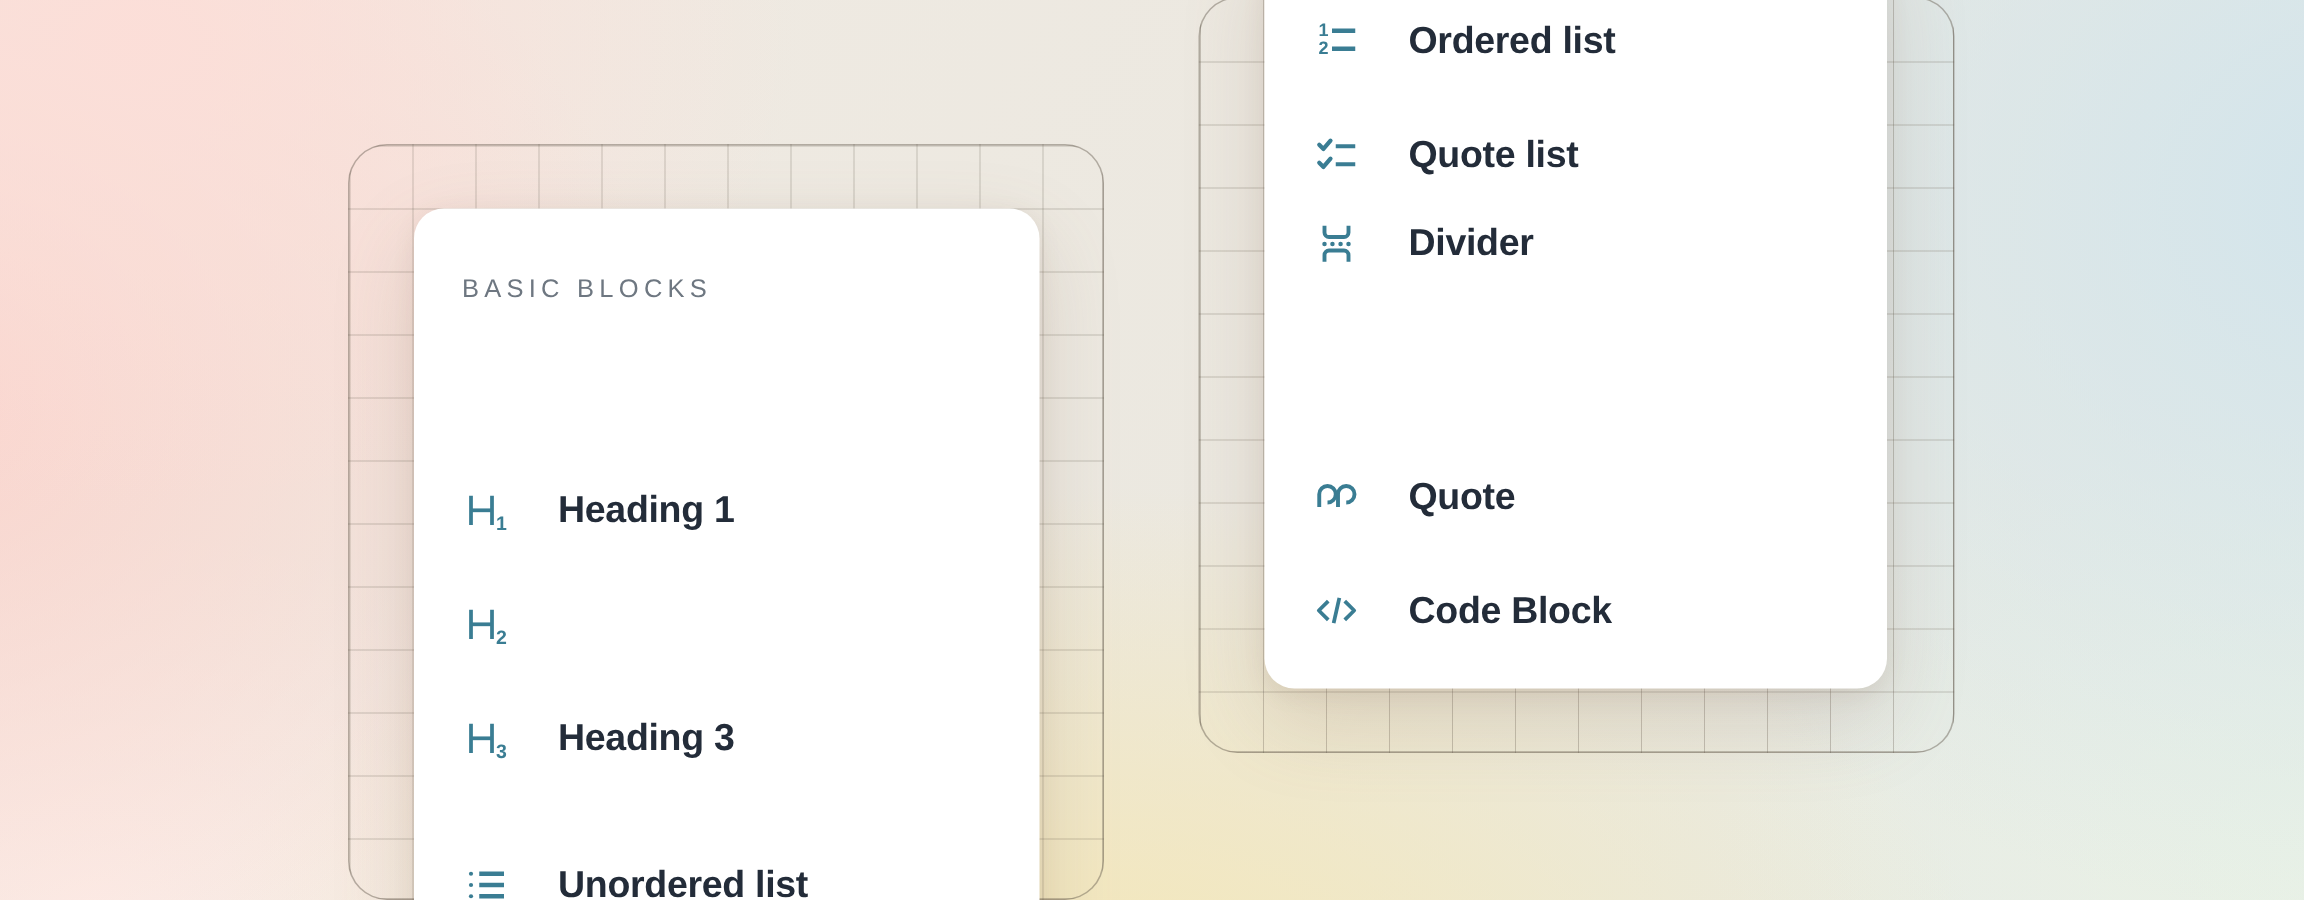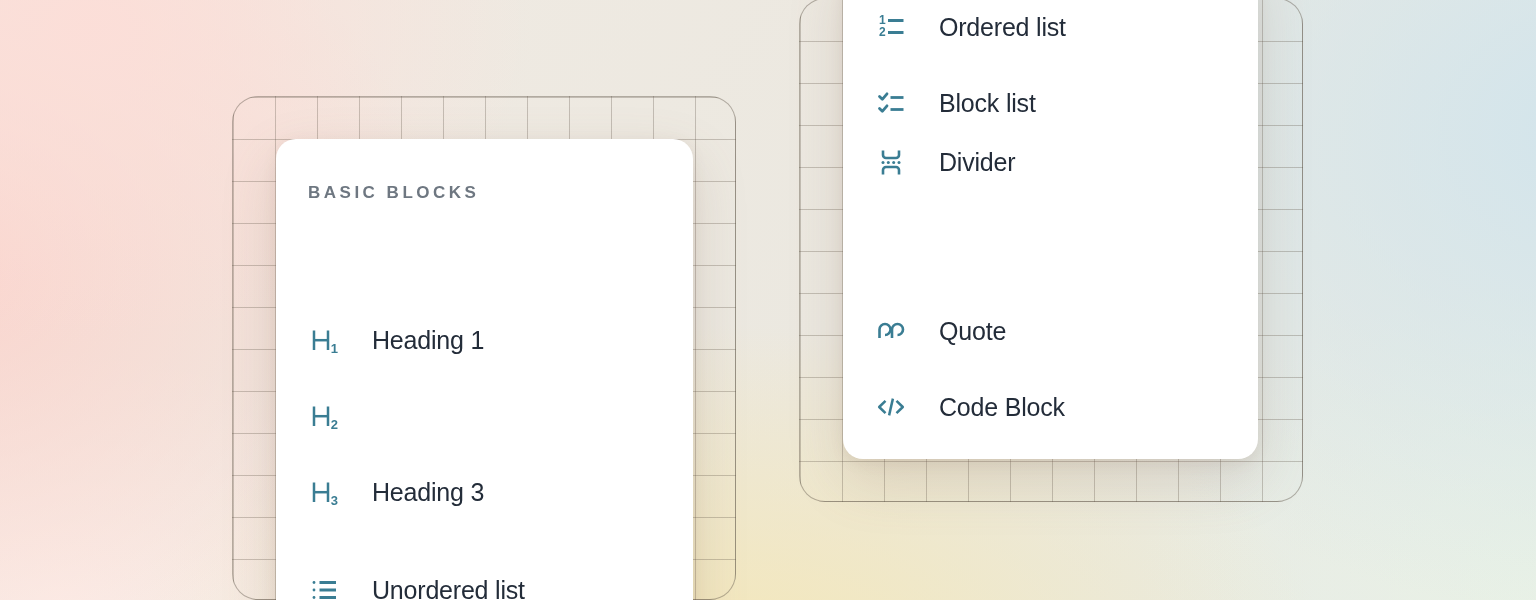--- a/index.html
+++ b/index.html
@@ -34,33 +34,33 @@
   .panel{
     position:absolute;
     background:#fff;
     border-radius:20px;
     box-shadow:0 22px 55px rgba(135,105,85,.20), 0 4px 14px rgba(135,105,85,.10);
   }
   .panel.left{left:276px;top:139px;width:417px;height:530px;}
   .panel.right{left:843px;top:-44px;width:415px;height:503px;}
   .section-label{
     position:absolute;left:32px;top:44px;
-    font-size:17px;font-weight:700;letter-spacing:3.5px;
+    font-size:17px;font-weight:400;letter-spacing:3.5px;
     color:#6e7781;
   }
   .menu-item{
     position:absolute;left:0;width:100%;height:32px;
     cursor:pointer;
   }
   .menu-item .icon{
     position:absolute;left:32px;top:0;width:32px;height:32px;display:block;
   }
   .menu-item .label{
     position:absolute;left:96px;top:0;height:32px;line-height:32px;
-    font-size:25px;font-weight:400;letter-spacing:-0.2px;
+    font-size:25px;font-weight:700;letter-spacing:-0.2px;
     color:#232c39;white-space:nowrap;
   }
   svg{display:block;}
 </style>
 </head>
 <body>
 
 <div class="stage">
 
   <div class="grid-rect left"></div>
@@ -136,21 +136,21 @@
 
     <div class="menu-item" style="top:131px">
       <span class="icon">
         <svg width="32" height="32" viewBox="0 0 32 32" fill="none" stroke="#3a7d93" stroke-width="2.8">
           <path d="M4.5 9.5 l2.8 2.8 L12 6.8" stroke-linecap="round" stroke-linejoin="round"></path>
           <path d="M15.5 10.5 H28.5"></path>
           <path d="M4.5 21.5 l2.8 2.8 L12 18.8" stroke-linecap="round" stroke-linejoin="round"></path>
           <path d="M15.5 22.5 H28.5"></path>
         </svg>
       </span>
-      <span class="label">Block list</span>
+      <span class="label">Quote list</span>
     </div>
 
     <div class="menu-item" style="top:190px">
       <span class="icon">
         <svg width="32" height="32" viewBox="0 0 32 32" fill="none" stroke="#3a7d93" stroke-width="2.6">
           <path d="M8 4.5 v4.5 a3 3 0 0 0 3 3 h10 a3 3 0 0 0 3 -3 V4.5"></path>
           <circle cx="8" cy="16.6" r="1.5" fill="#3a7d93" stroke="none"></circle>
           <circle cx="13.3" cy="16.6" r="1.5" fill="#3a7d93" stroke="none"></circle>
           <circle cx="18.7" cy="16.6" r="1.5" fill="#3a7d93" stroke="none"></circle>
           <circle cx="24" cy="16.6" r="1.5" fill="#3a7d93" stroke="none"></circle>

